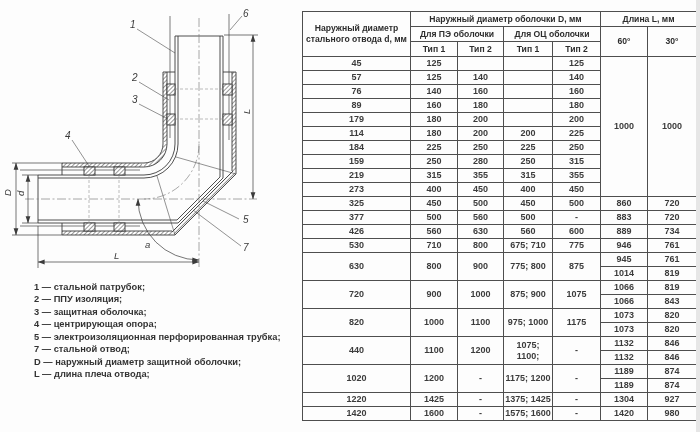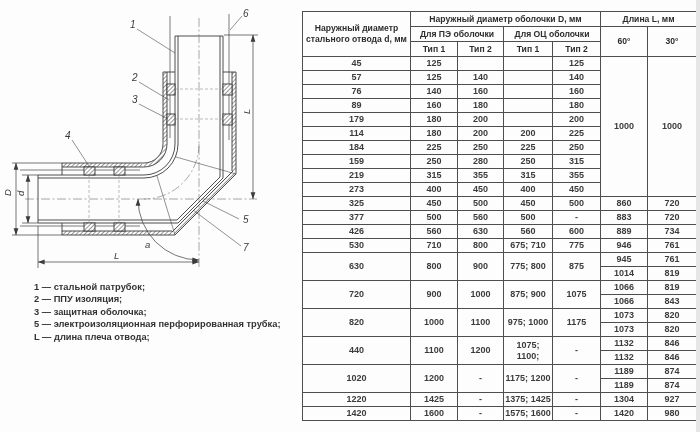--- a/index.html
+++ b/index.html
@@ -128,21 +128,24 @@
     <text class="dia-label" x="243" y="223">5</text>
     <text class="dia-label" x="243" y="17">6</text>
     <text class="dia-label" x="243" y="251">7</text>
   </svg>
   </div>
 
   <div class="legend">
     <div class="legend-line">1 — стальной патрубок;</div>
     <div class="legend-line">2 — ППУ изоляция;</div>
     <div class="legend-line">3 — защитная оболочка;</div>
+    <div class="legend-line">4 — центрирующая опора;</div>
     <div class="legend-line">5 — электроизоляционная перфорированная трубка;</div>
+    <div class="legend-line">7 — стальной отвод;</div>
+    <div class="legend-line">D — наружный диаметр защитной оболочки;</div>
     <div class="legend-line">L — длина плеча отвода;</div>
   </div>
 
   <div class="spec-wrap">
     <table class="spec">
       <colgroup>
         <col style="width:108px">
           <col style="width:47px">
           <col style="width:46px">
         <col style="width:49px">

